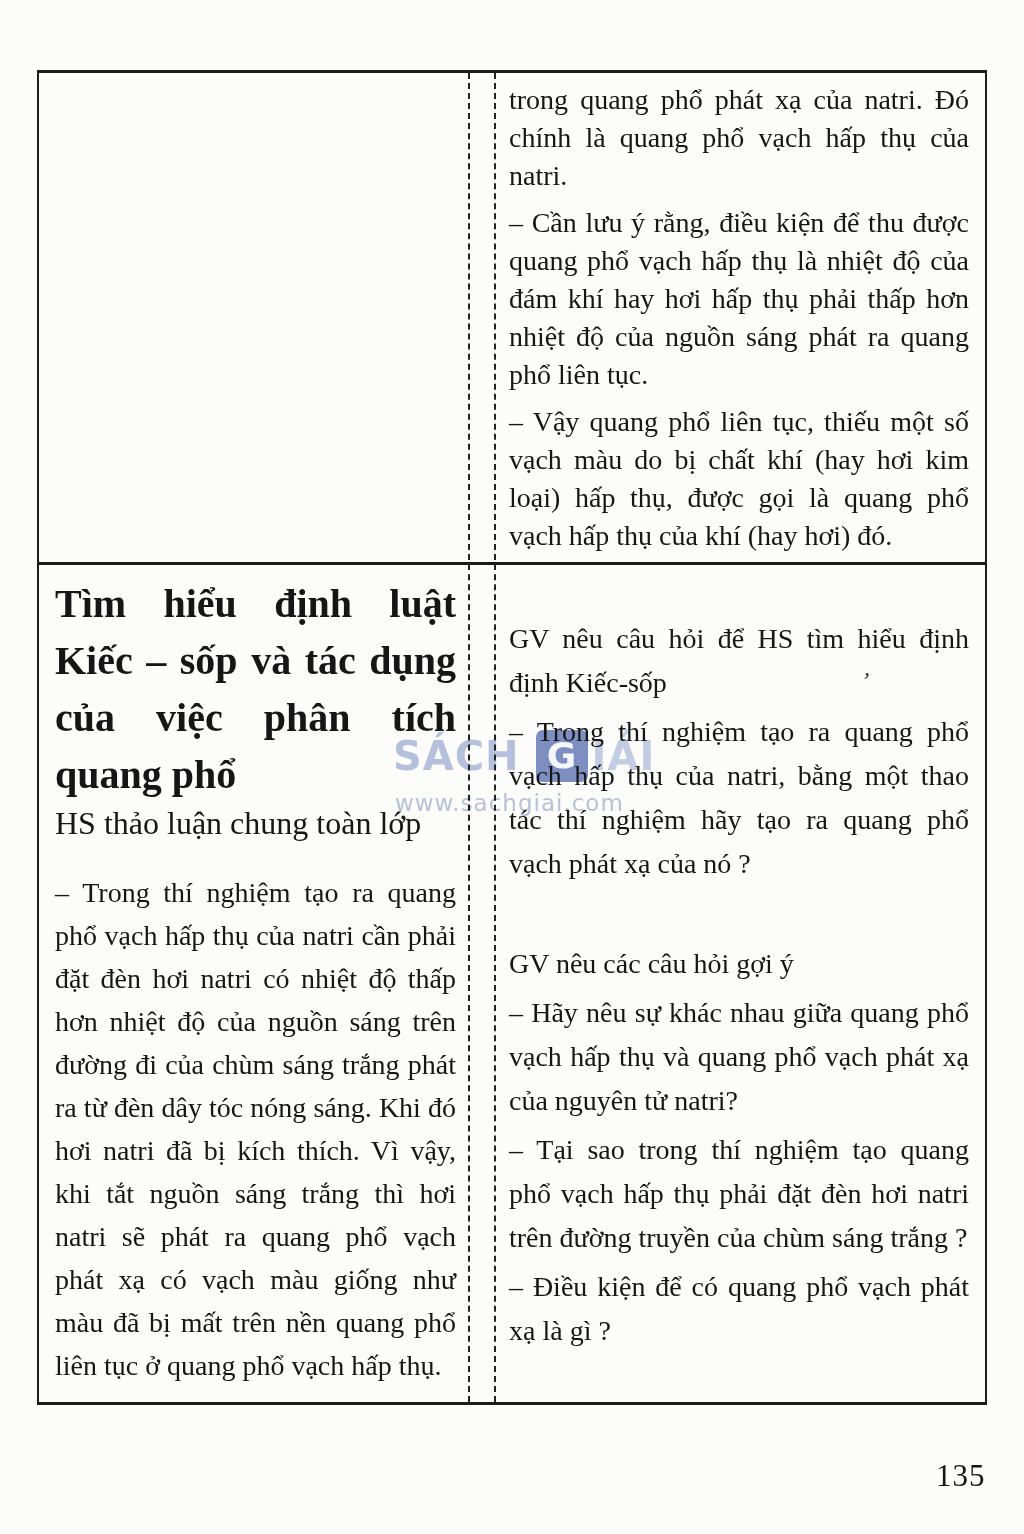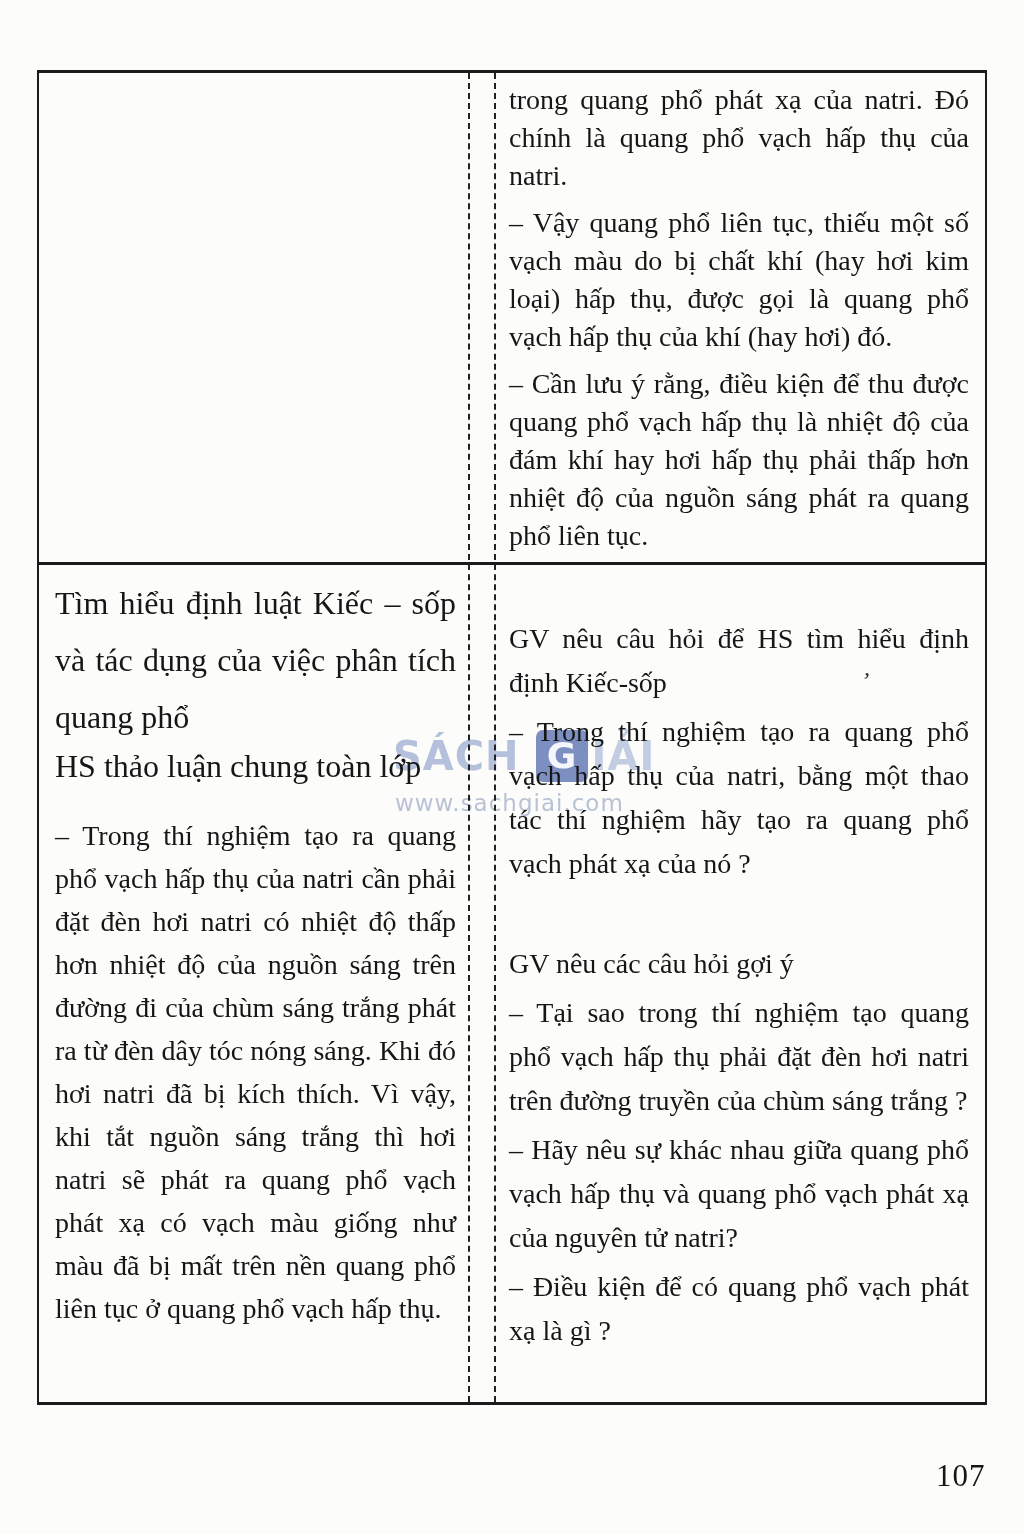--- a/index.html
+++ b/index.html
@@ -103,22 +103,22 @@
   }
 
   
   .activity-title {
     font-size: 30px;
     font-weight: bold;
     line-height: 44px;
     margin-top: 6px;
   }
   .activity-subtitle {
-    font-size: 32px;
-    font-weight: normal;
+    font-size: 40px;
+    font-weight: bold;
     line-height: 57px;
     text-align: justify;
     text-align-last: left;
   }
   .discussion-note {
     font-size: 32px;
     line-height: 40px;
   }
   .left-paragraph {
     margin-top: 28px;
@@ -165,39 +165,39 @@
   </div>
 
   <div class="doc-table">
     <div class="dash-line dash-1"></div>
     <div class="dash-line dash-2"></div>
 
     <div class="row row-1">
       <div class="cell cell-left"></div>
       <div class="cell cell-right body-text">
         <p>trong quang phổ phát xạ của natri. Đó chính là quang phổ vạch hấp thụ của natri.</p>
+        <p>– Cần lưu ý rằng, điều kiện để thu được quang phổ vạch hấp thụ là nhiệt độ của đám khí hay hơi hấp thụ phải thấp hơn nhiệt độ của nguồn sáng phát ra quang phổ liên tục.</p>
         <p>– Vậy quang phổ liên tục, thiếu một số vạch màu do bị chất khí (hay hơi kim loại) hấp thụ, được gọi là quang phổ vạch hấp thụ của khí (hay hơi) đó.</p>
-        <p>– Cần lưu ý rằng, điều kiện để thu được quang phổ vạch hấp thụ là nhiệt độ của đám khí hay hơi hấp thụ phải thấp hơn nhiệt độ của nguồn sáng phát ra quang phổ liên tục.</p>
       </div>
     </div>
 
     <div class="row row-2">
       <div class="cell cell-left">
         <div class="activity-subtitle">Tìm hiểu định luật Kiếc – sốp và tác dụng của việc phân tích quang phổ</div>
         <div class="discussion-note body-text">HS thảo luận chung toàn lớp</div>
         <p class="left-paragraph body-text">– Trong thí nghiệm tạo ra quang phổ vạch hấp thụ của natri cần phải đặt đèn hơi natri có nhiệt độ thấp hơn nhiệt độ của nguồn sáng trên đường đi của chùm sáng trắng phát ra từ đèn dây tóc nóng sáng. Khi đó hơi natri đã bị kích thích. Vì vậy, khi tắt nguồn sáng trắng thì hơi natri sẽ phát ra quang phổ vạch phát xạ có vạch màu giống như màu đã bị mất trên nền quang phổ liên tục ở quang phổ vạch hấp thụ.</p>
       </div>
       <div class="cell cell-right cell-right-2 body-text">
         <p class="gv-block">GV nêu câu hỏi để HS tìm hiểu định định Kiếc-sốp</p>
         <p class="gv-q">– Trong thí nghiệm tạo ra quang phổ vạch hấp thụ của natri, bằng một thao tác thí nghiệm hãy tạo ra quang phổ vạch phát xạ của nó ?</p>
         <p class="gv-block gv-block-2">GV nêu các câu hỏi gợi ý</p>
+        <p class="gv-q">– Hãy nêu sự khác nhau giữa quang phổ vạch hấp thụ và quang phổ vạch phát xạ của nguyên tử natri?</p>
         <p class="gv-q">– Tại sao trong thí nghiệm tạo quang phổ vạch hấp thụ phải đặt đèn hơi natri trên đường truyền của chùm sáng trắng ?</p>
-        <p class="gv-q">– Hãy nêu sự khác nhau giữa quang phổ vạch hấp thụ và quang phổ vạch phát xạ của nguyên tử natri?</p>
         <p class="gv-q">– Điều kiện để có quang phổ vạch phát xạ là gì ?</p>
       </div>
     </div>
   </div>
 
   <span class="stray-mark">ʼ</span>
 
-  <div class="page-number">107</div>
+  <div class="page-number">135</div>
 
 </div>
 
 </body></html>

